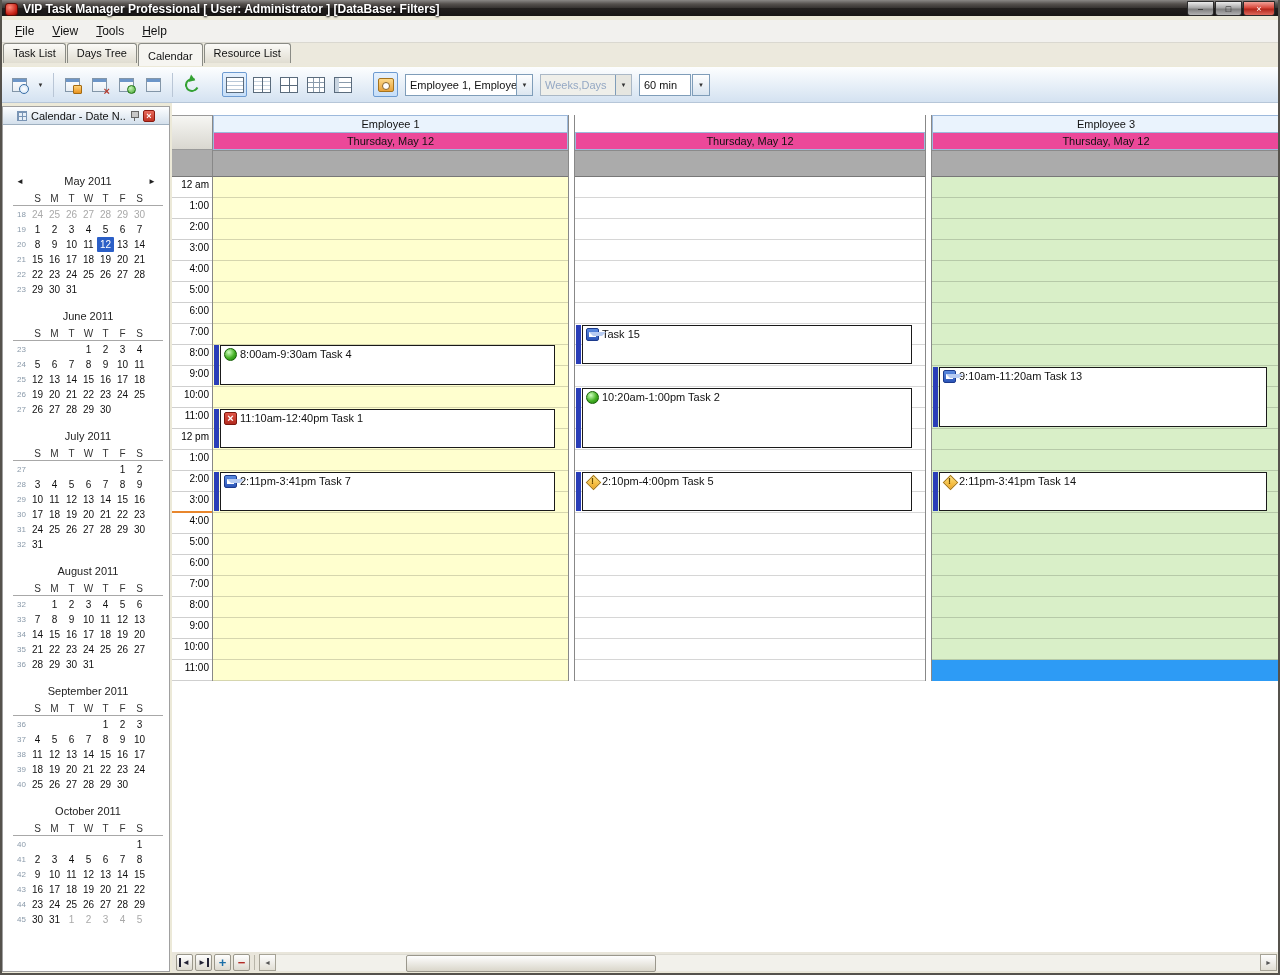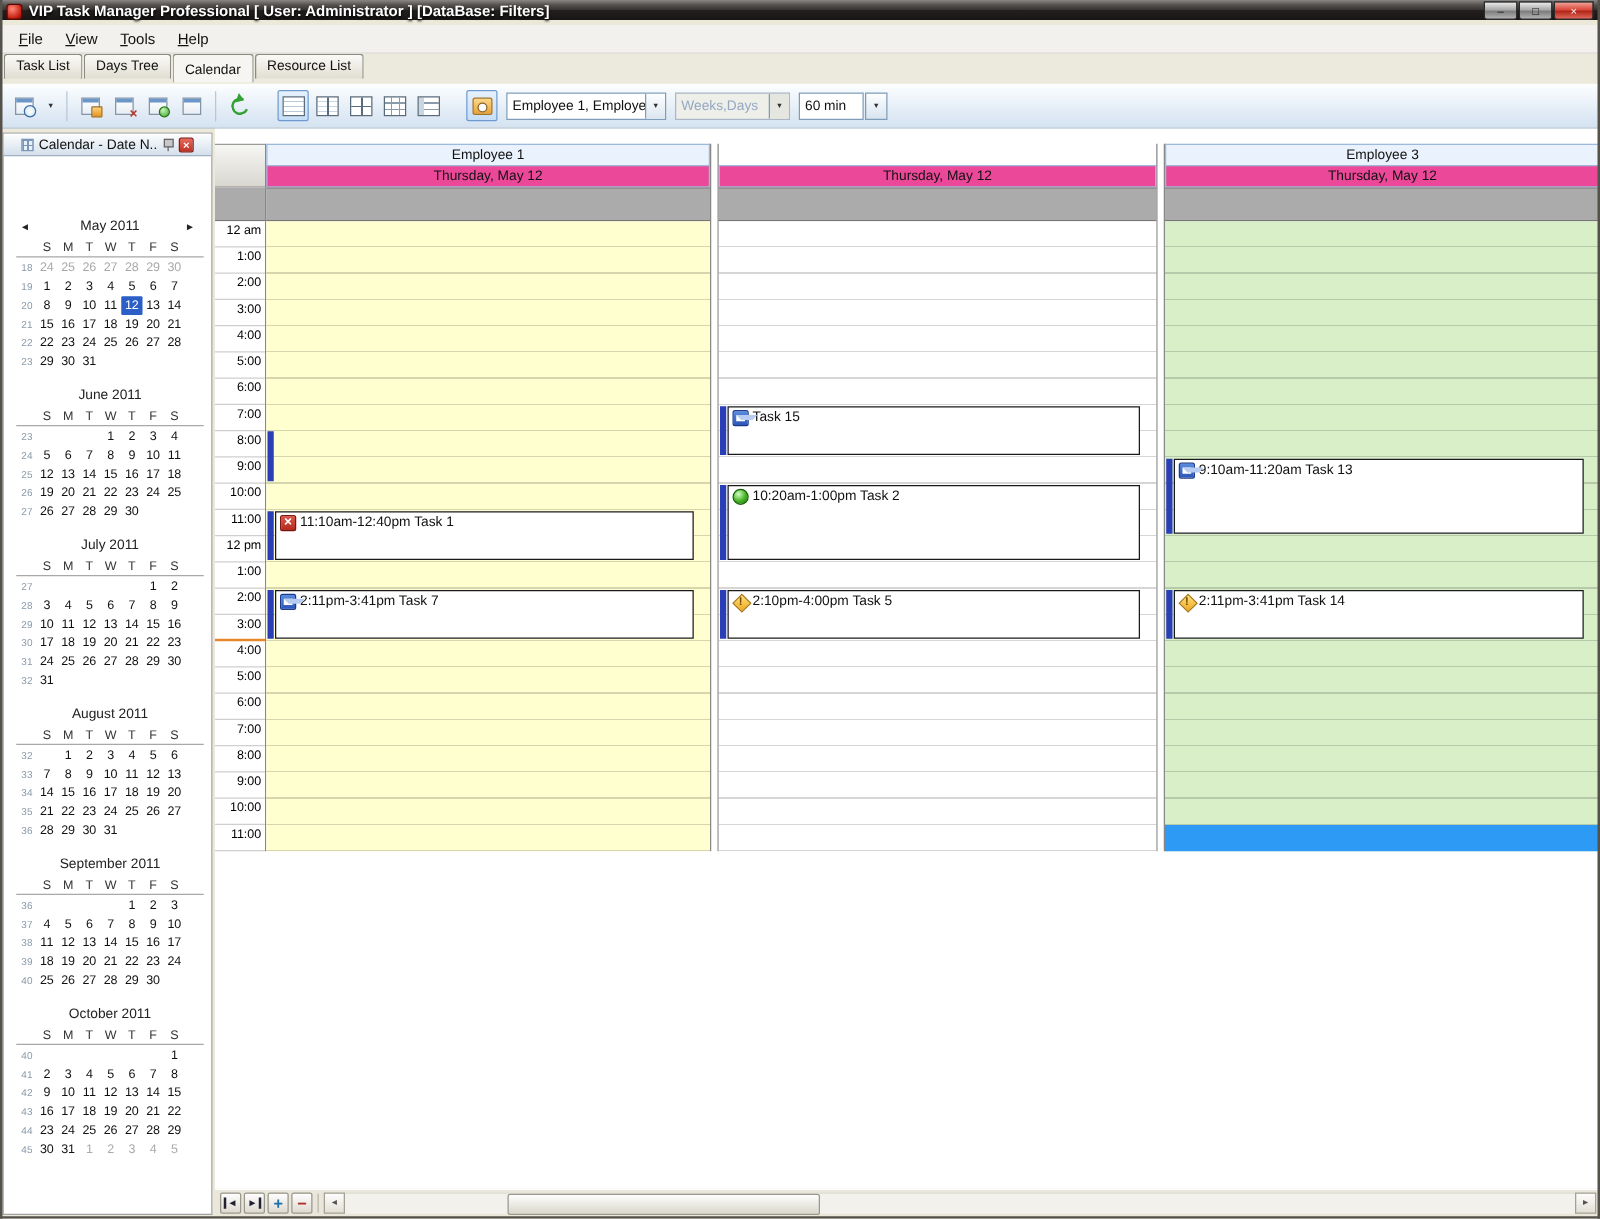--- a/index.html
+++ b/index.html
@@ -711,20 +711,24 @@
       <div class="gslot">10:00</div>
       <div class="gslot">11:00</div>
     </div>
 <div class="colgap" style="left: 396px; width: 7px;"></div>
     <div class="colgap" style="left: 753px; width: 7px;"></div>
     <div class="colhead-name" style="left: 41px; width: 355px;"><span>Employee 1</span></div>
     <div class="colhead-date" style="left: 41px; width: 355px;"><span>Thursday, May 12</span></div>
     <div class="allday" style="left: 41px; width: 355px;"></div>
     <div class="colbody" style="left: 41px; width: 355px; background-color: rgb(255, 255, 207);">
       <div class="evbar" style="top: 168px; height: 39.9px;"></div>
+      <div class="event" style="top: 168px; height: 39.9px; left: 7px; right: 13px;">
+        <span class="ev-ic ic-progress"></span>
+        <span class="ev-label">8:00am-9:30am Task 4</span>
+      </div>
       <div class="evbar" style="top: 232.05px; height: 38.85px;"></div>
       <div class="event" style="top: 232.05px; height: 38.85px; left: 7px; right: 13px;">
         <span class="ev-ic ic-cancel"></span>
         <span class="ev-label">11:10am-12:40pm Task 1</span>
       </div>
       <div class="evbar" style="top: 295.05px; height: 38.85px;"></div>
       <div class="event" style="top: 295.05px; height: 38.85px; left: 7px; right: 13px;">
         <span class="ev-ic ic-new"></span>
         <span class="ev-label">2:11pm-3:41pm Task 7</span>
       </div>

